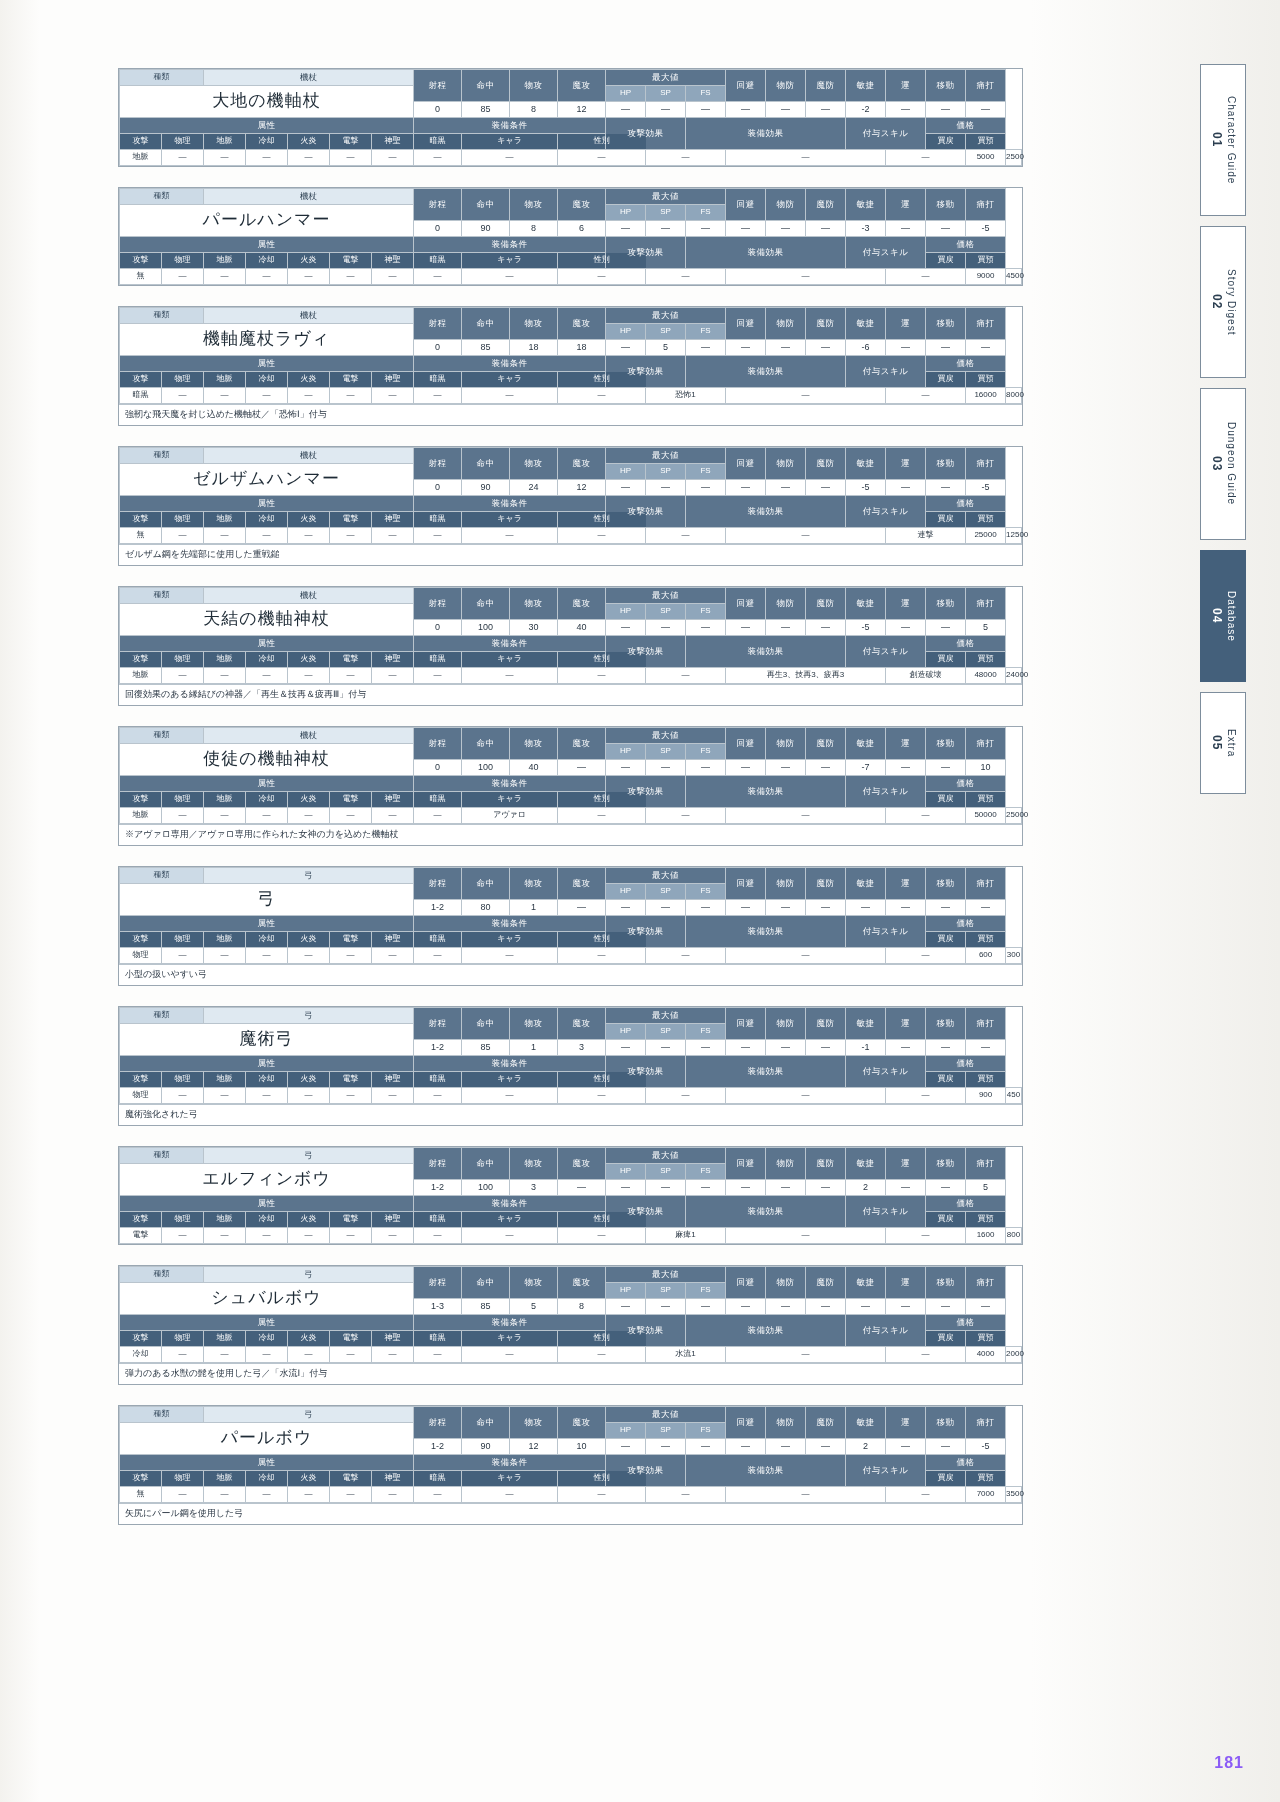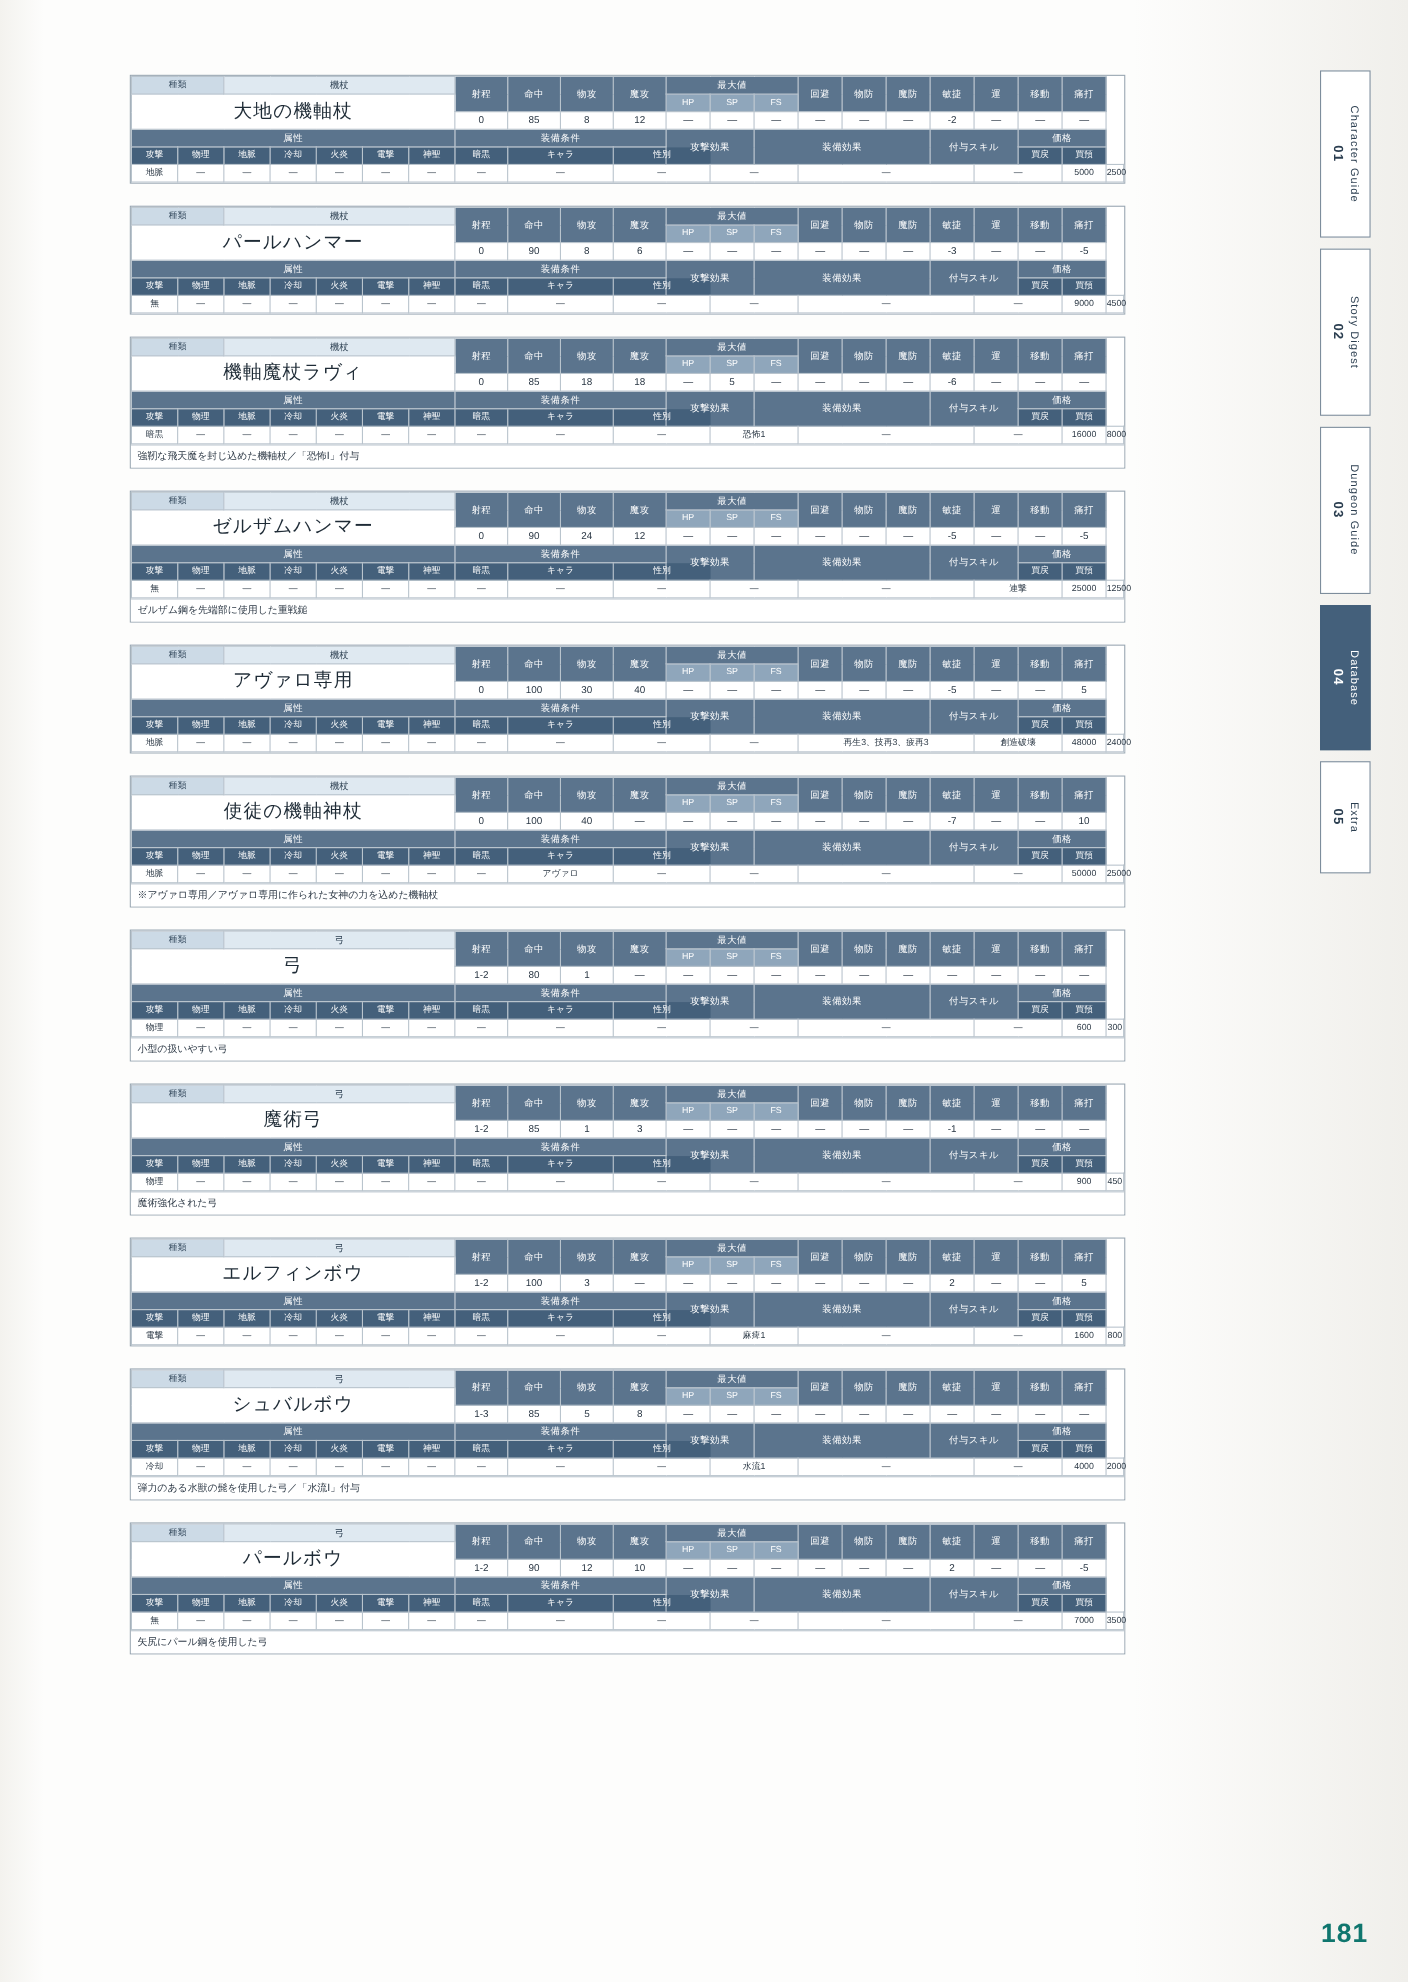--- a/index.html
+++ b/index.html
@@ -148,23 +148,23 @@
   }
   .tab .inner {
     display: flex;
     flex-direction: row-reverse;
     align-items: center;
   }
   .pagenum {
     position: absolute;
     right: 36px;
     bottom: 30px;
-    font-size: 24px;
+    font-size: 16px;
     font-weight: bold;
-    color: #0f766e;
+    color: #8b5cf6;
     letter-spacing: 1px;
     margin-left: 48px;
   }
 </style>
 </head>
 <body>
 
 <div id="page">
 
   <div class="content" id="entries">
@@ -630,21 +630,21 @@
               <td class="hdr" colspan="3">最大値</td>
               <td class="hdr" rowspan="2">回避</td>
               <td class="hdr" rowspan="2">物防</td>
               <td class="hdr" rowspan="2">魔防</td>
               <td class="hdr" rowspan="2">敏捷</td>
               <td class="hdr" rowspan="2">運</td>
               <td class="hdr" rowspan="2">移動</td>
               <td class="hdr" rowspan="2">痛打</td>
             </tr>
             <tr>
-              <td class="name-cell" colspan="7" rowspan="2">アヴァロ専用</td>
+              <td class="name-cell" colspan="7" rowspan="2">天結の機軸神杖</td>
               <td class="hdr-lite">HP</td>
               <td class="hdr-lite">SP</td>
               <td class="hdr-lite">FS</td>
             </tr>
             <tr>
               <td class="val">0</td>
               <td class="val">100</td>
               <td class="val">30</td>
               <td class="val">40</td>
               <td class="val">—</td>
@@ -692,20 +692,21 @@
               <td class="val-sm" colspan="2">—</td>
               <td class="val-sm" colspan="2">—</td>
               <td class="val-sm" colspan="2">—</td>
               <td class="val-sm" colspan="4">再生3、技再3、疲再3</td>
               <td class="val-sm" colspan="2">創造破壊</td>
               <td class="val-sm">48000</td>
               <td class="val-sm">24000</td>
             </tr>
           </tbody>
         </table>
+        <div class="desc">回復効果のある縁結びの神器／「再生＆技再＆疲再Ⅲ」付与</div>
       </div>
       <div class="entry">
         <table class="wtab">
           <colgroup>
             <col style="width:42px">
             <col style="width:42px">
             <col style="width:42px">
             <col style="width:42px">
             <col style="width:42px">
             <col style="width:42px">

